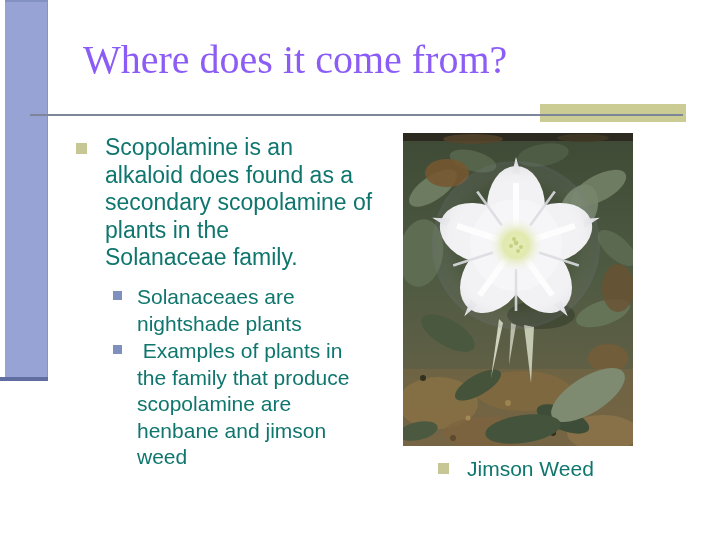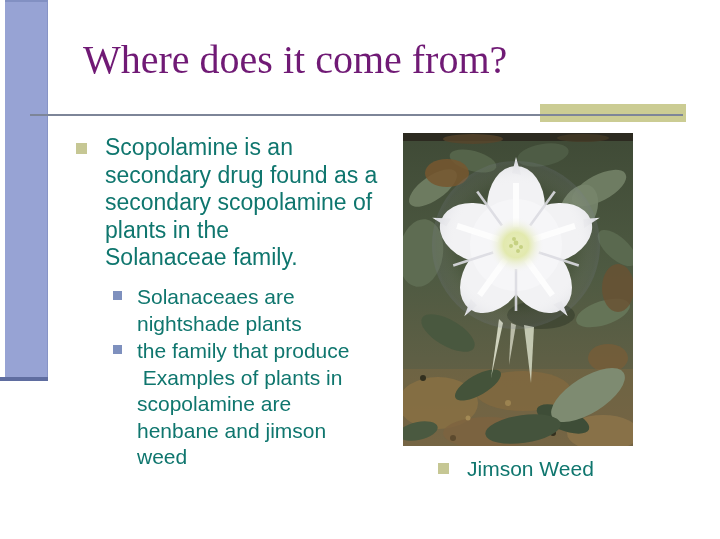--- a/index.html
+++ b/index.html
@@ -12,21 +12,21 @@
     position:absolute; left:5px; top:0; width:42px; height:378px;
     background:#97a3d4; border-top:2px solid #8290c2; border-right:1px solid #8794c6;
   }
   .sidebar-edge {
     position:absolute; left:0; top:377px; width:48px; height:4px; background:#5f6da0;
   }
   
   .title {
     position:absolute; left:83px; top:38px; margin:0;
     font-family:"Liberation Serif","DejaVu Serif",serif; font-weight:400;
-    font-size:40px; line-height:1.12; color:#701a75; white-space:nowrap;
+    font-size:40px; line-height:1.12; color:#8b5cf6; white-space:nowrap;
   }
   
   .accent-rect {
     position:absolute; left:540px; top:104px; width:146px; height:18px;
     background:#cbcc93; z-index:1;
   }
   .divider {
     position:absolute; left:30px; top:114px; width:653px; height:2px;
     background:#7d8598; z-index:2;
   }
@@ -61,40 +61,40 @@
 
   <h1 class="title">Where does it come from?</h1>
 
   <div class="accent-rect"></div>
   <div class="divider"></div>
 
   <div class="bullet-item lvl1">
     <span class="bullet-sq sq-olive"></span>
     <div class="btext">
       <div>Scopolamine is an</div>
-      <div>secondary drug found as a</div>
+      <div>alkaloid does found as a</div>
       <div>secondary scopolamine of</div>
       <div>plants in the</div>
       <div><span class="it">Solanaceae</span><span> family.</span></div>
     </div>
   </div>
 
   <div class="bullet-item lvl2a">
     <span class="bullet-sq sq-blue"></span>
     <div class="btext">
       <div><span class="it">Solanaceae</span><span>s are</span></div>
       <div>nightshade plants</div>
     </div>
   </div>
 
   <div class="bullet-item lvl2b">
     <span class="bullet-sq sq-blue"></span>
     <div class="btext">
+      <div>&nbsp;Examples of plants in</div>
       <div>the family that produce</div>
-      <div>&nbsp;Examples of plants in</div>
       <div>scopolamine are</div>
       <div>henbane and jimson</div>
       <div>weed</div>
     </div>
   </div>
 
   <div class="photo">
     <svg viewBox="0 0 230 313" preserveAspectRatio="none">
       <defs>
         <linearGradient id="bgGrad" x1="0" y1="0" x2="0" y2="1">

